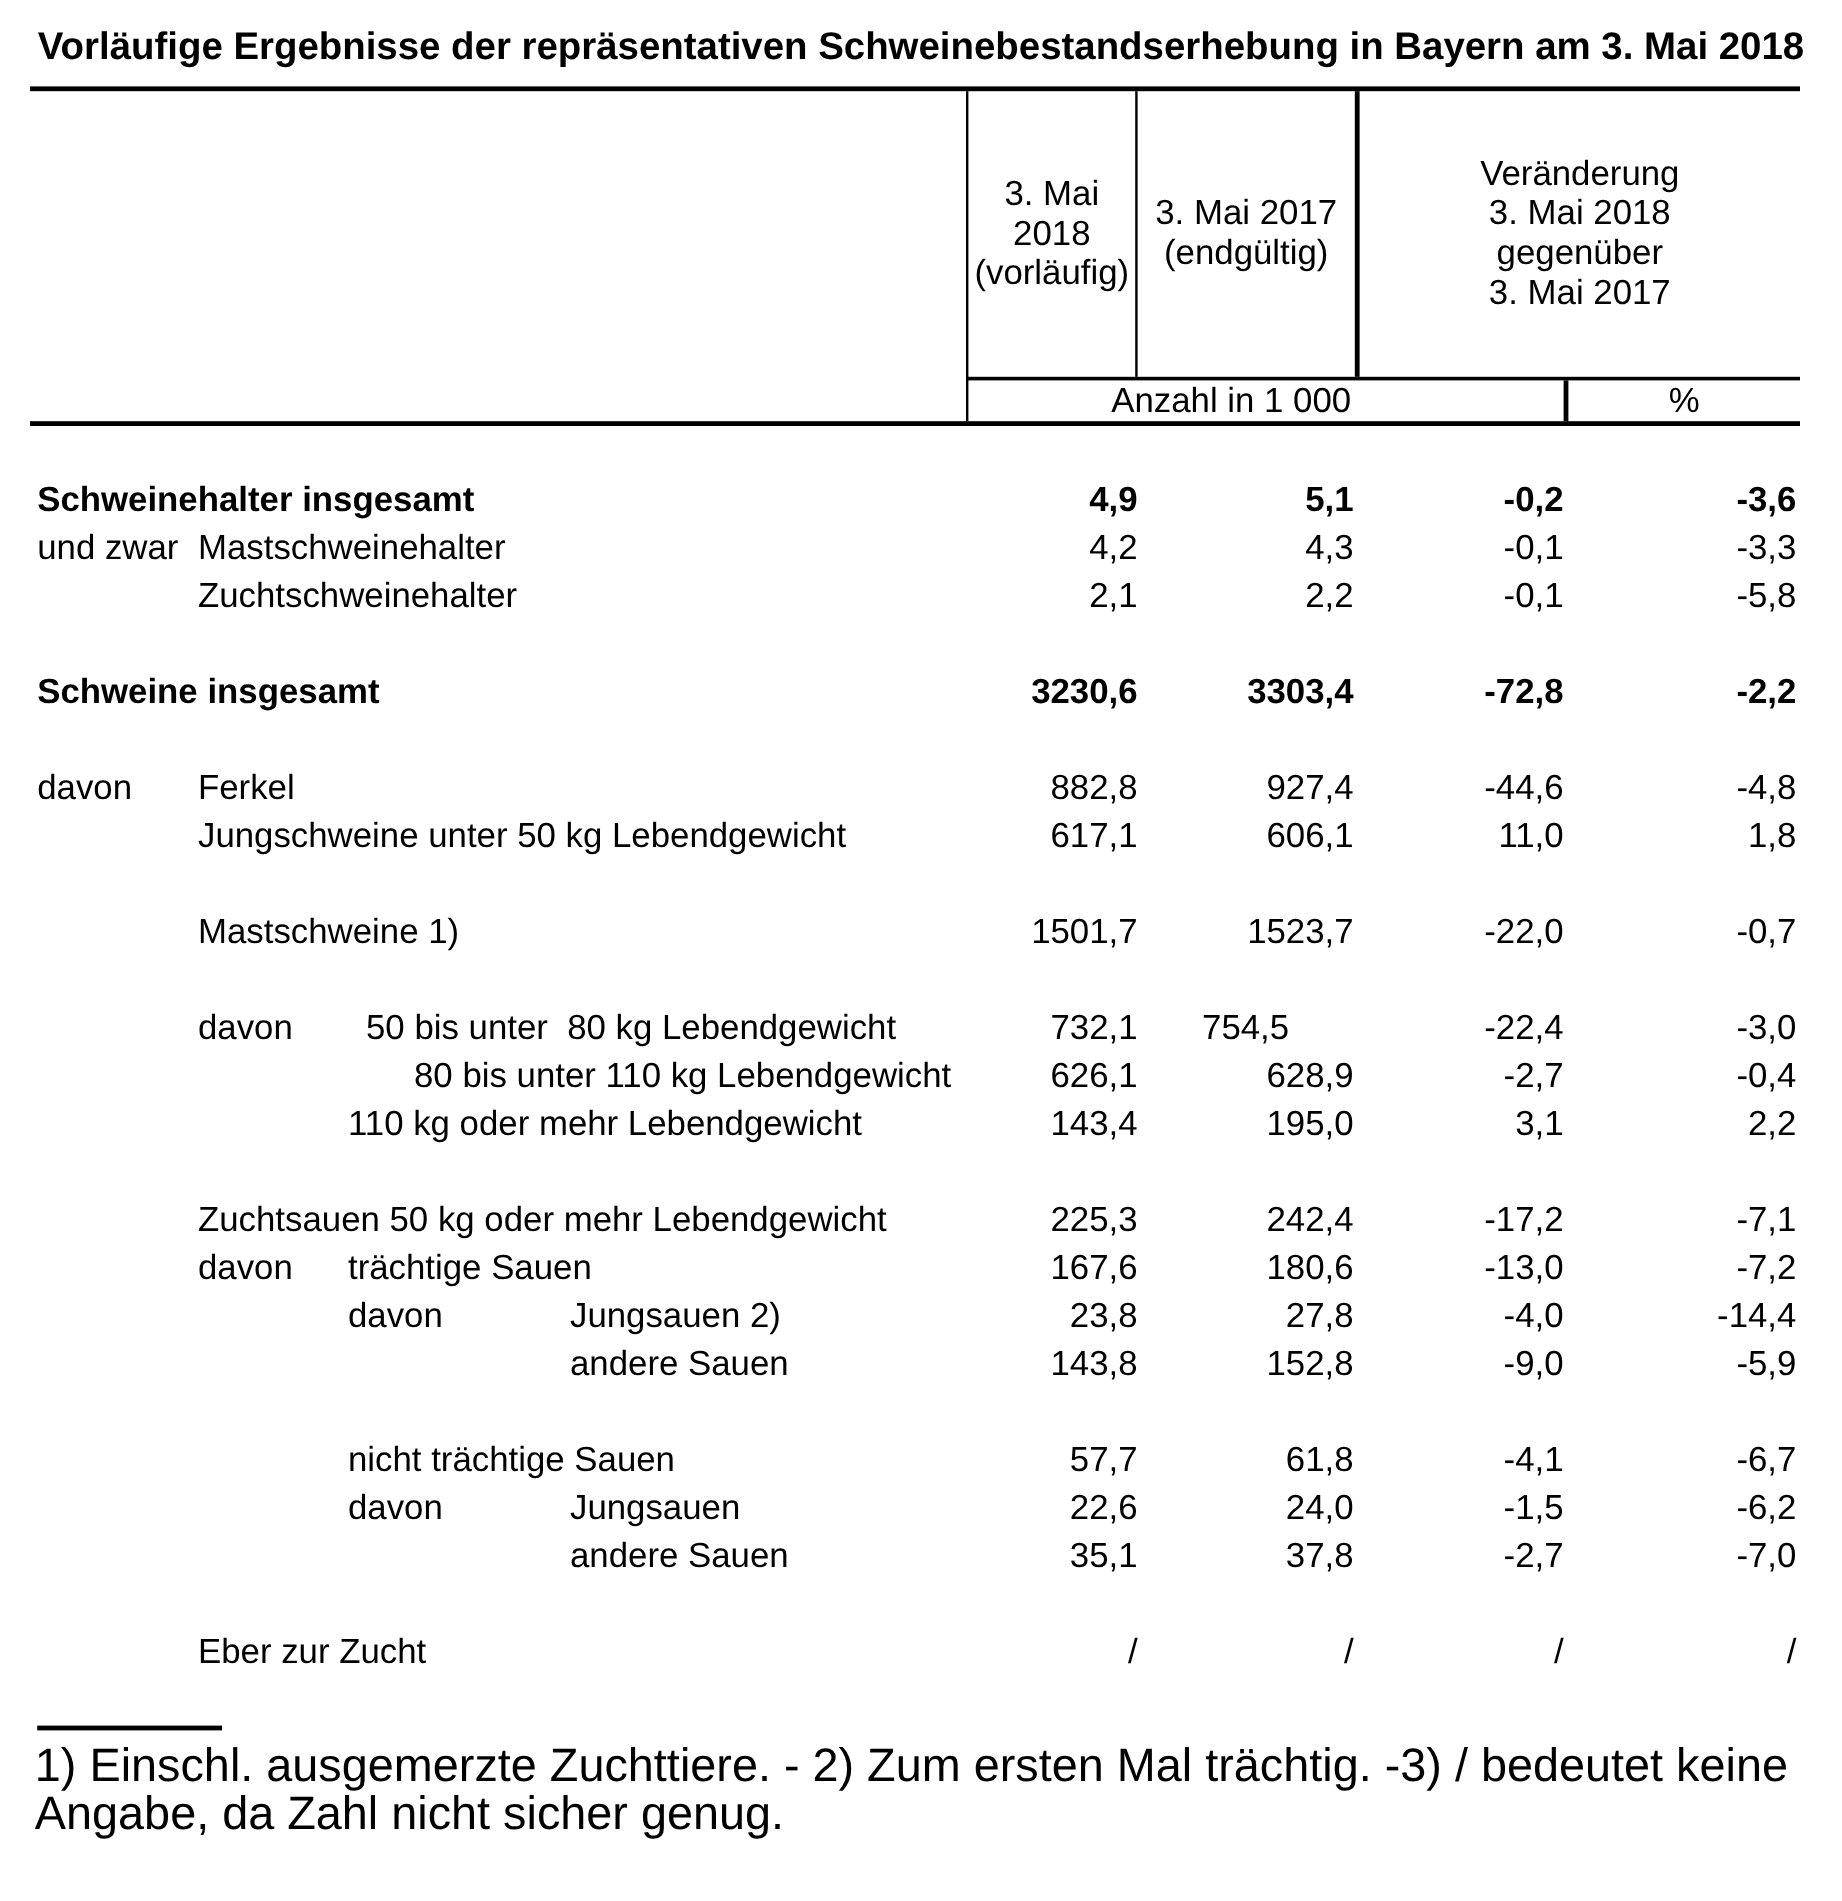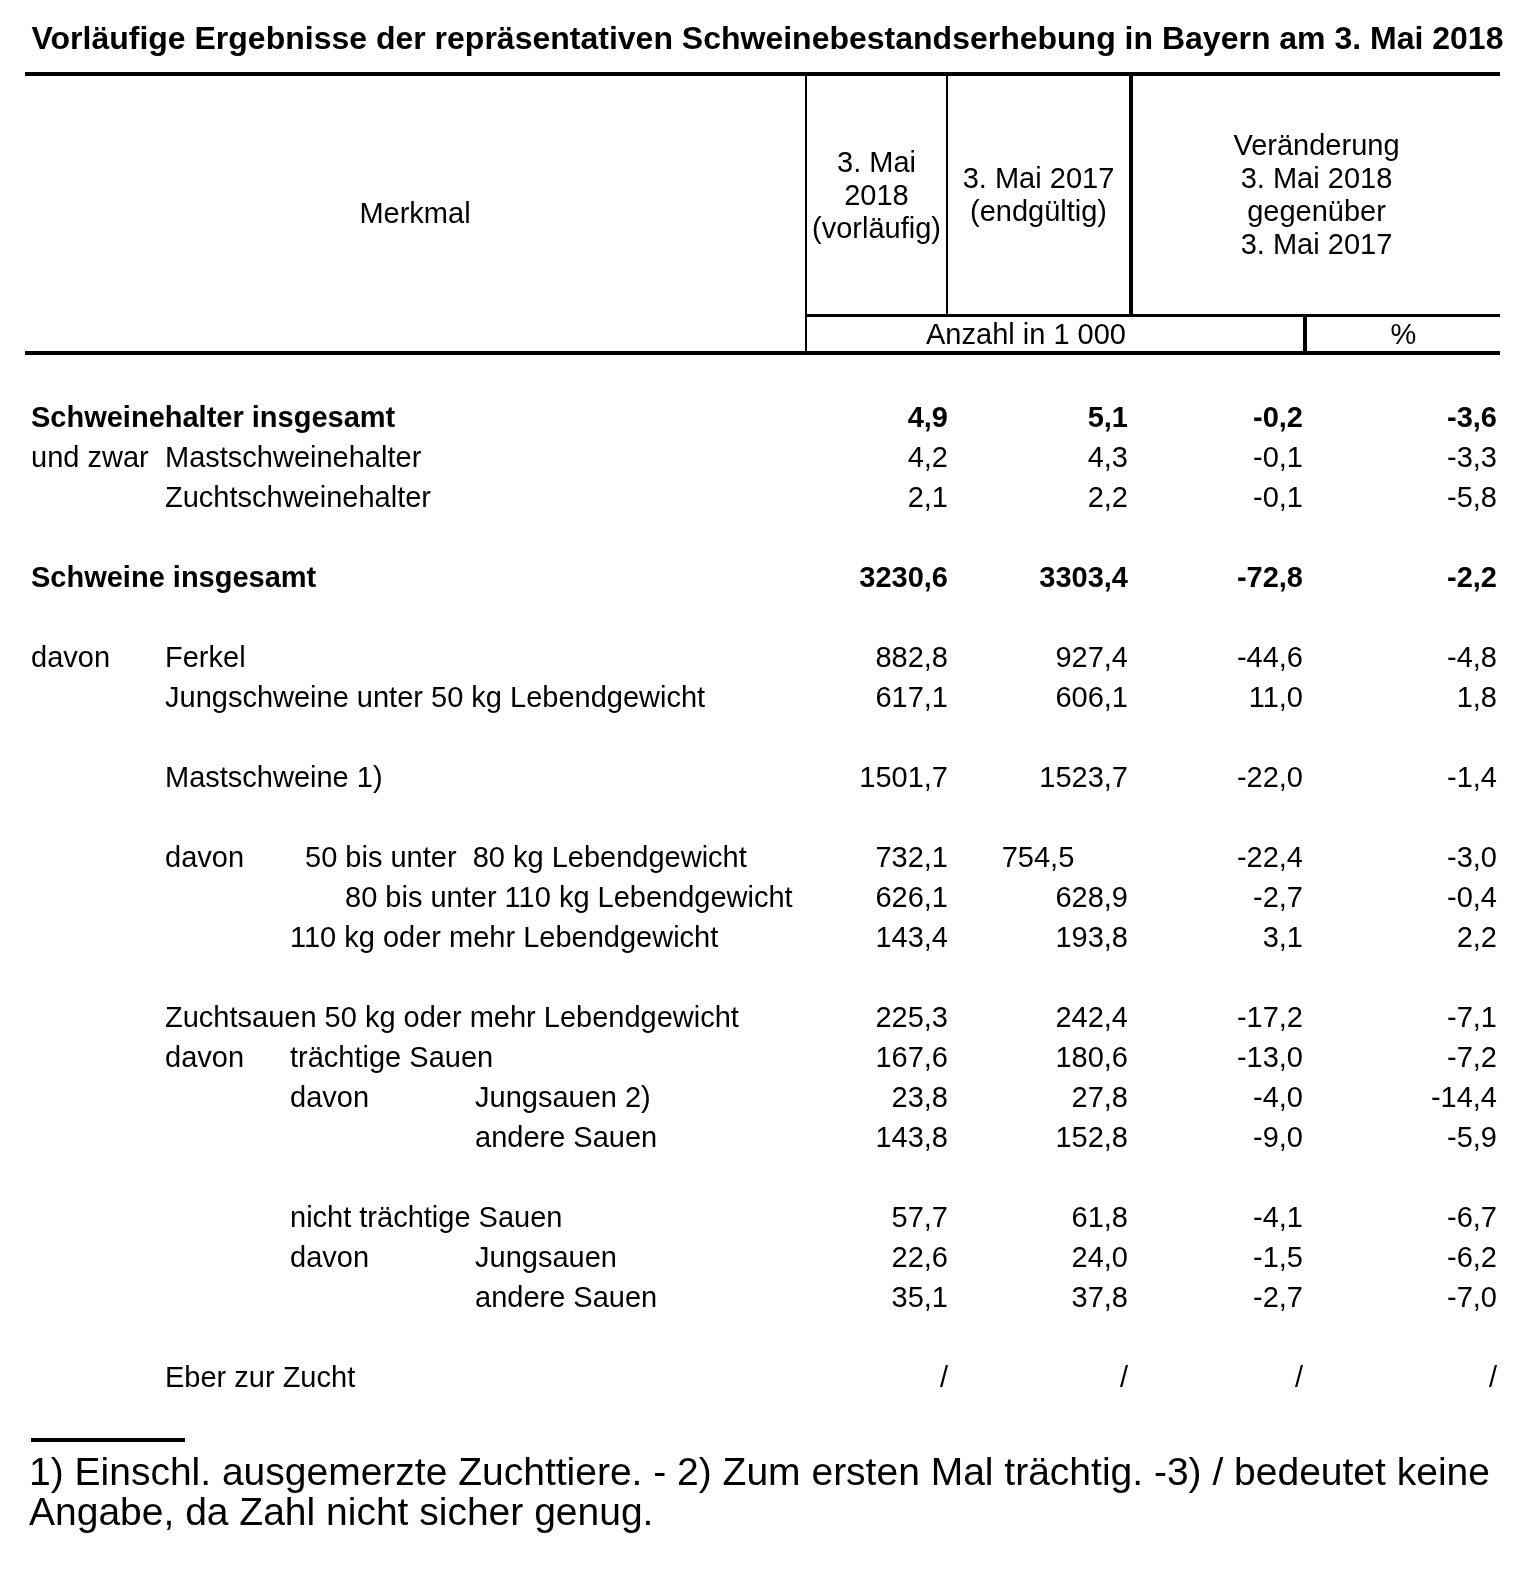--- a/index.html
+++ b/index.html
@@ -54,23 +54,20 @@
 
     <div class="thead">
       <div class="rule rule-top"></div>
       <div class="rule vl1"></div>
       <div class="rule vl2"></div>
       <div class="rule vl3"></div>
       <div class="rule hdiv"></div>
       <div class="rule vl4"></div>
       <div class="rule rule-bottom"></div>
 
-      <div class="hcell h-merkmal">
-        <div>Merkmal</div>
-      </div>
       <div class="hcell h-2018">
         <div>3. Mai 2018</div>
         <div>(vorläufig)</div>
       </div>
       <div class="hcell h-2017">
         <div>3. Mai 2017</div>
         <div>(endgültig)</div>
       </div>
       <div class="hcell h-ver">
         <div>Veränderung</div>
@@ -128,42 +125,42 @@
           <div class="val" style="left: 923px; width: 180px;">606,1</div>
           <div class="val" style="left: 1103px; width: 175px;">11,0</div>
           <div class="val" style="left: 1278px; width: 194px;">1,8</div>
         </div>
         <div class="trow"></div>
         <div class="trow">
           <span class="lbl" style="left: 140px;">Mastschweine 1)</span>
           <div class="val" style="left: 780px; width: 143px;">1501,7</div>
           <div class="val" style="left: 923px; width: 180px;">1523,7</div>
           <div class="val" style="left: 1103px; width: 175px;">-22,0</div>
-          <div class="val" style="left: 1278px; width: 194px;">-1,4</div>
+          <div class="val" style="left: 1278px; width: 194px;">-0,7</div>
         </div>
         <div class="trow"></div>
         <div class="trow">
           <span class="lbl" style="left: 140px;">davon</span>
           <span class="lbl" style="left: 280px;">50 bis unter  80 kg Lebendgewicht</span>
           <div class="val" style="left: 780px; width: 143px;">732,1</div>
           <div class="val" style="left: 923px; width: 180px; text-align: center;">754,5</div>
           <div class="val" style="left: 1103px; width: 175px;">-22,4</div>
           <div class="val" style="left: 1278px; width: 194px;">-3,0</div>
         </div>
         <div class="trow">
           <span class="lbl" style="left: 280px; margin-left: 40px;">80 bis unter 110 kg Lebendgewicht</span>
           <div class="val" style="left: 780px; width: 143px; text-align: right;">626,1</div>
           <div class="val" style="left: 923px; width: 180px;">628,9</div>
           <div class="val" style="left: 1103px; width: 175px;">-2,7</div>
           <div class="val" style="left: 1278px; width: 194px;">-0,4</div>
         </div>
         <div class="trow">
           <span class="lbl" style="left: 265px;">110 kg oder mehr Lebendgewicht</span>
           <div class="val" style="left: 780px; width: 143px;">143,4</div>
-          <div class="val" style="left: 923px; width: 180px;">193,8</div>
+          <div class="val" style="left: 923px; width: 180px;">195,0</div>
           <div class="val" style="left: 1103px; width: 175px;">3,1</div>
           <div class="val" style="left: 1278px; width: 194px;">2,2</div>
         </div>
         <div class="trow"></div>
         <div class="trow">
           <span class="lbl" style="left: 140px;">Zuchtsauen 50 kg oder mehr Lebendgewicht</span>
           <div class="val" style="left: 780px; width: 143px;">225,3</div>
           <div class="val" style="left: 923px; width: 180px;">242,4</div>
           <div class="val" style="left: 1103px; width: 175px;">-17,2</div>
           <div class="val" style="left: 1278px; width: 194px;">-7,1</div>

